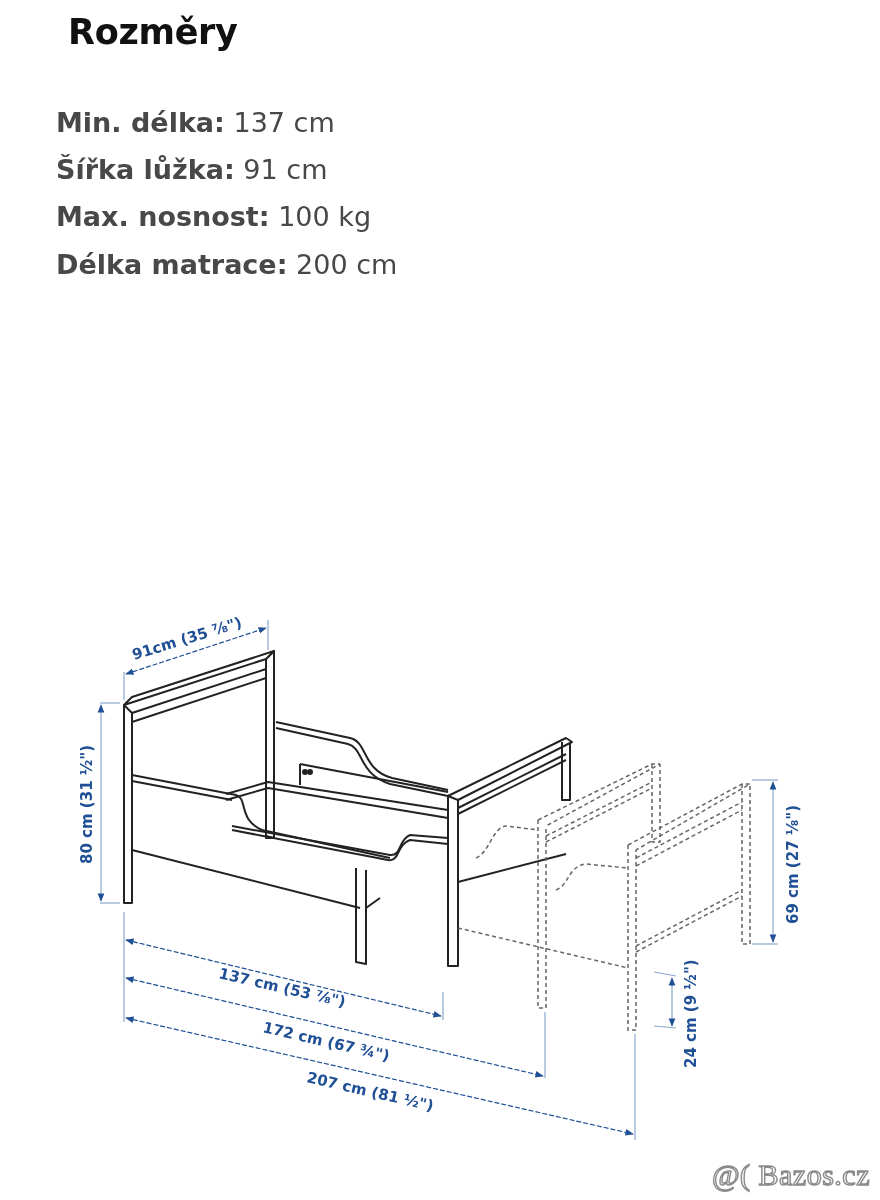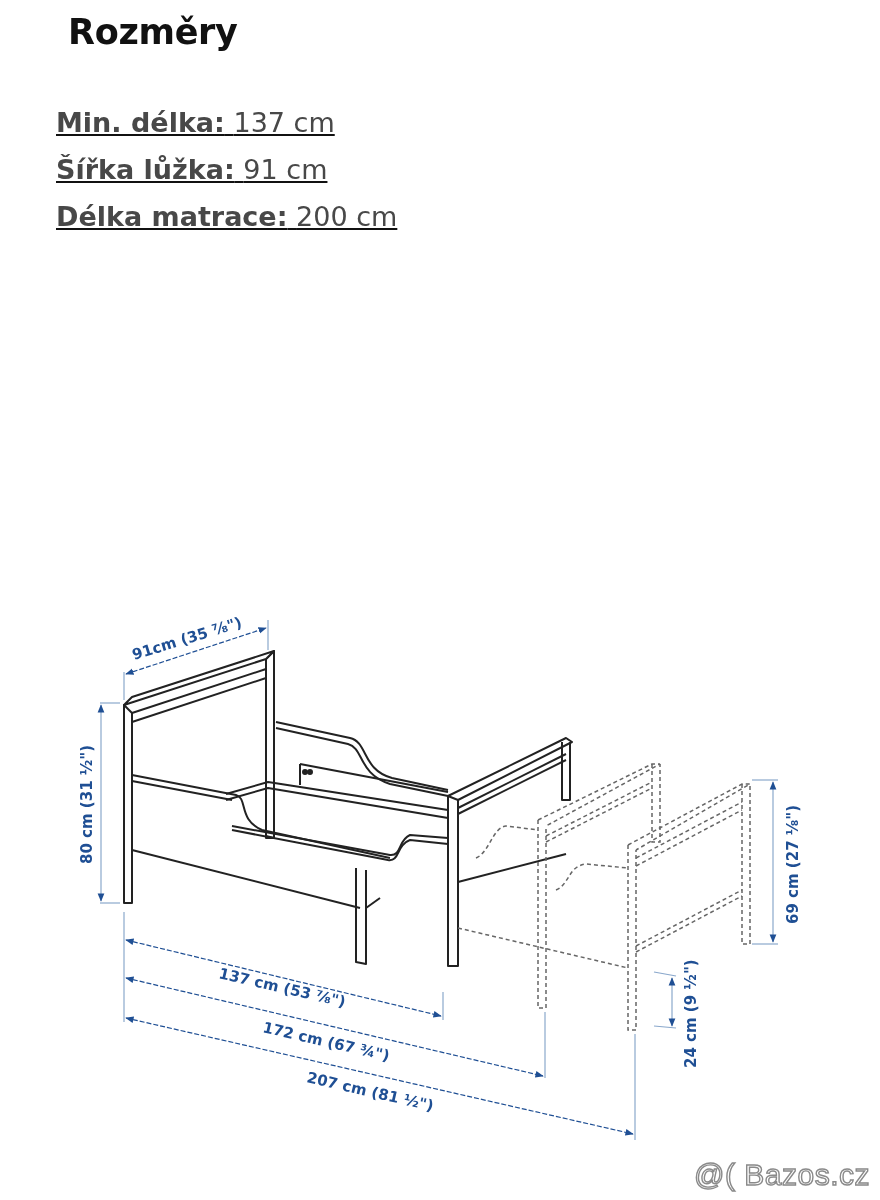--- a/index.html
+++ b/index.html
@@ -2,47 +2,51 @@
 <html><head>
 <meta charset="utf-8">
 <style>
   * { box-sizing: border-box; margin: 0; padding: 0; }
   html, body { width: 880px; height: 1200px; background: #ffffff; overflow: hidden; }
   body { position: relative; font-family: "DejaVu Sans", "Liberation Sans", sans-serif; color: #111111; }
   .title {
     position: absolute; left: 68px; top: 12px;
     font-size: 35px; font-weight: bold; color: #111111; letter-spacing: -0.3px;
   }
-  .specs { position: absolute; left: 56px; top: 102px; text-decoration: underline; }
+  .specs { position: absolute; left: 56px; top: 102px; }
   .spec-row {
     height: 47.2px; font-size: 27px; line-height: 42px; color: #484848; white-space: nowrap;
   }
   .spec-label { font-weight: bold; color: #484848; }
   .spec-value { font-weight: normal; color: #484848; }
   .drawing { position: absolute; left: 0; top: 560px; width: 880px; height: 600px; }
   .dim-text { font-family: "DejaVu Sans", "Liberation Sans", sans-serif; font-weight: bold; fill: #1f4f94; font-size: 15px; }
   .watermark {
     position: absolute; right: 10px; bottom: 8px;
-    font-family: Liberation Sans, sans-serif; font-size: 30px;
+    font-family: Liberation Serif, serif; font-size: 30px;
     color: #ffffff; -webkit-text-stroke: 1.4px #8a8a8a; letter-spacing: 0.5px;
   }
 </style>
 </head>
 <body>
 
 <div class="title">Rozměry</div>
 
 <div class="specs">
   <div class="spec-row">
     <span class="spec-label">Min. délka:</span>
     <span class="spec-value">137 cm</span>
   </div>
   <div class="spec-row">
     <span class="spec-label">Šířka lůžka:</span>
     <span class="spec-value">91 cm</span>
+  </div>
+  <div class="spec-row">
+    <span class="spec-label">Max. nosnost:</span>
+    <span class="spec-value">100 kg</span>
   </div>
   <div class="spec-row">
     <span class="spec-label">Délka matrace:</span>
     <span class="spec-value">200 cm</span>
   </div>
 </div>
 
 <svg class="drawing" viewBox="0 560 880 600" xmlns="http://www.w3.org/2000/svg">
   <defs>
     <marker id="arr" viewBox="0 0 10 10" refX="9" refY="5" markerWidth="7" markerHeight="7" orient="auto-start-reverse">

